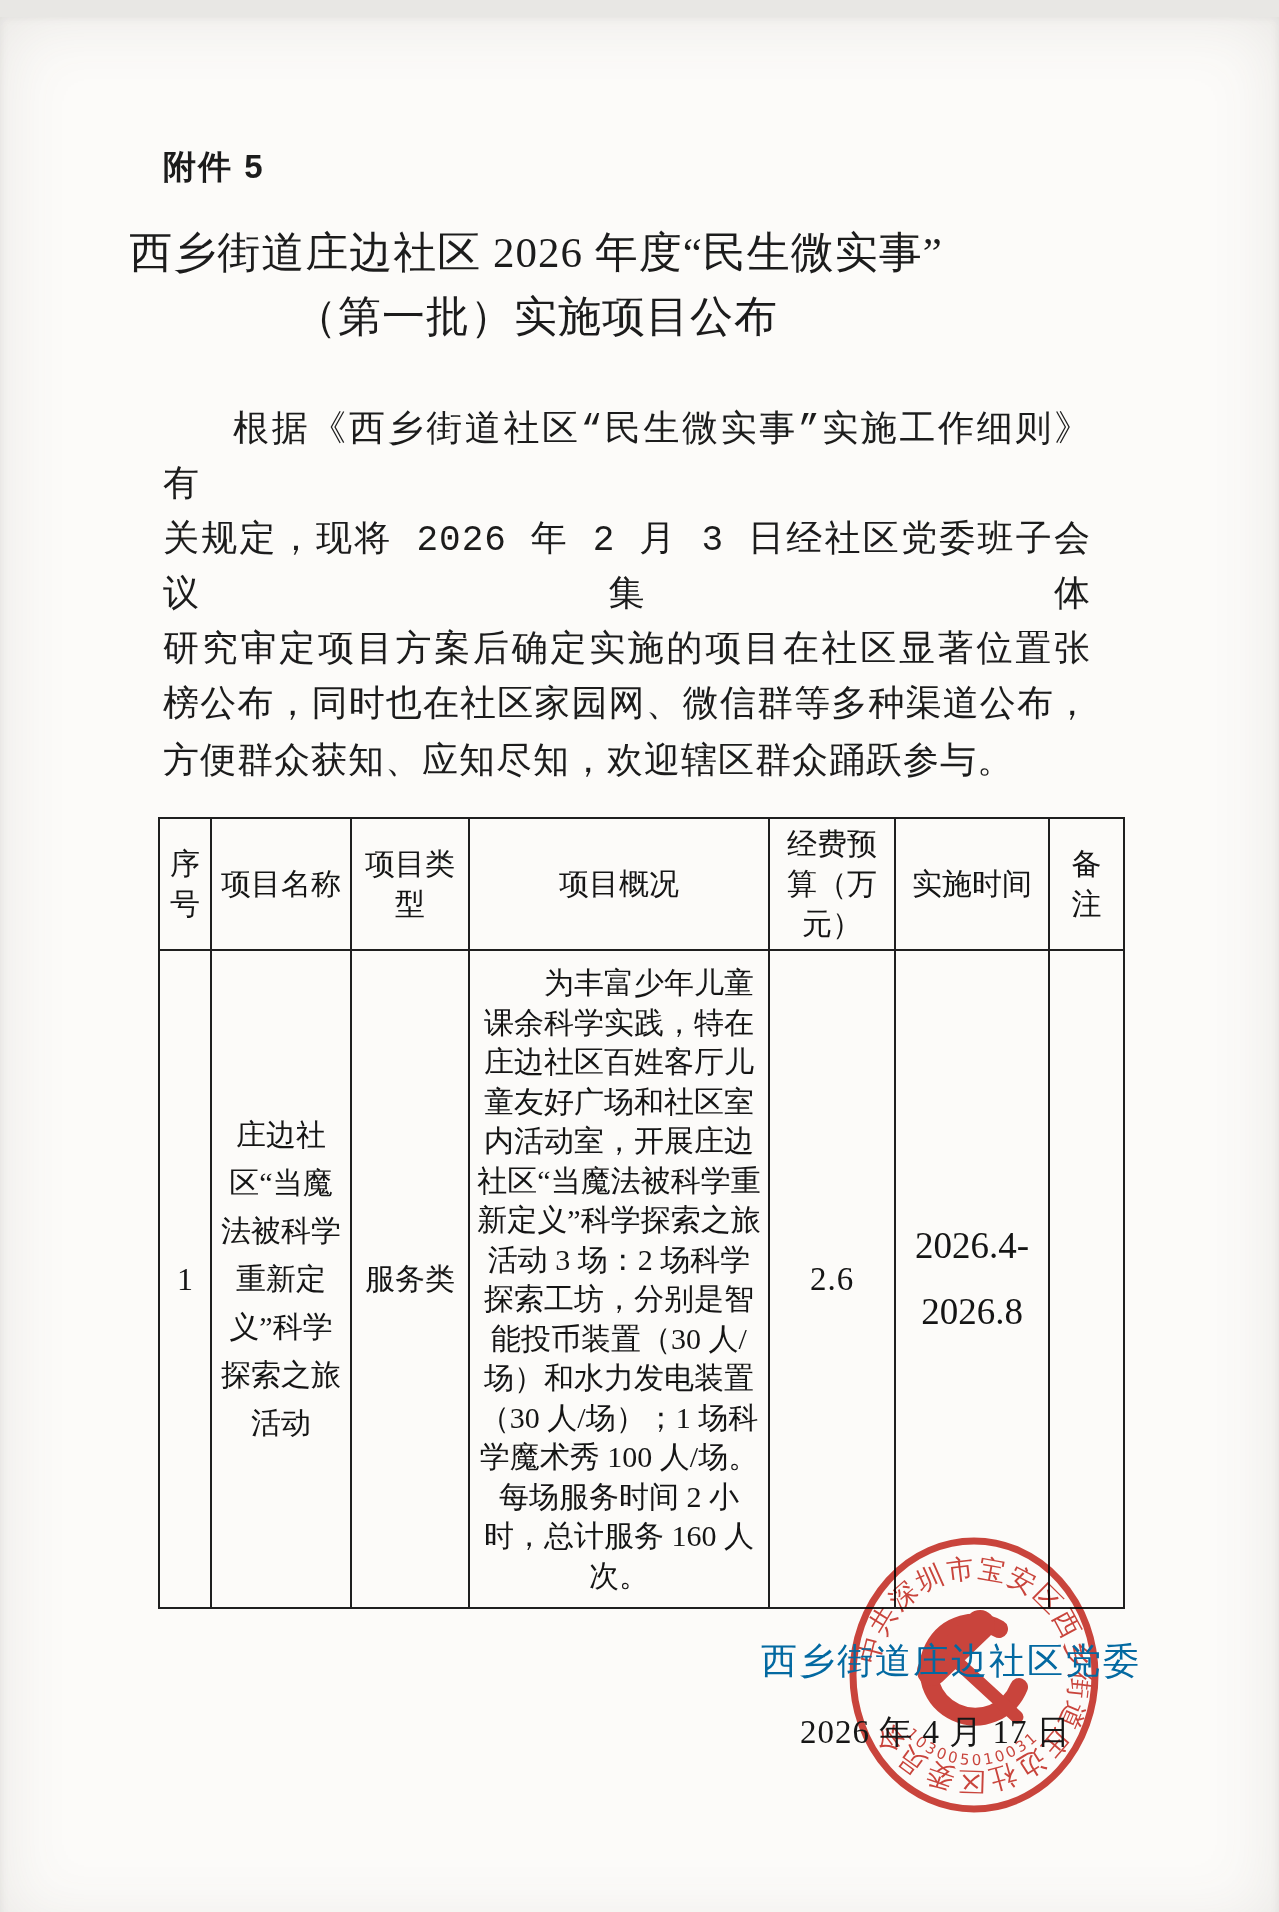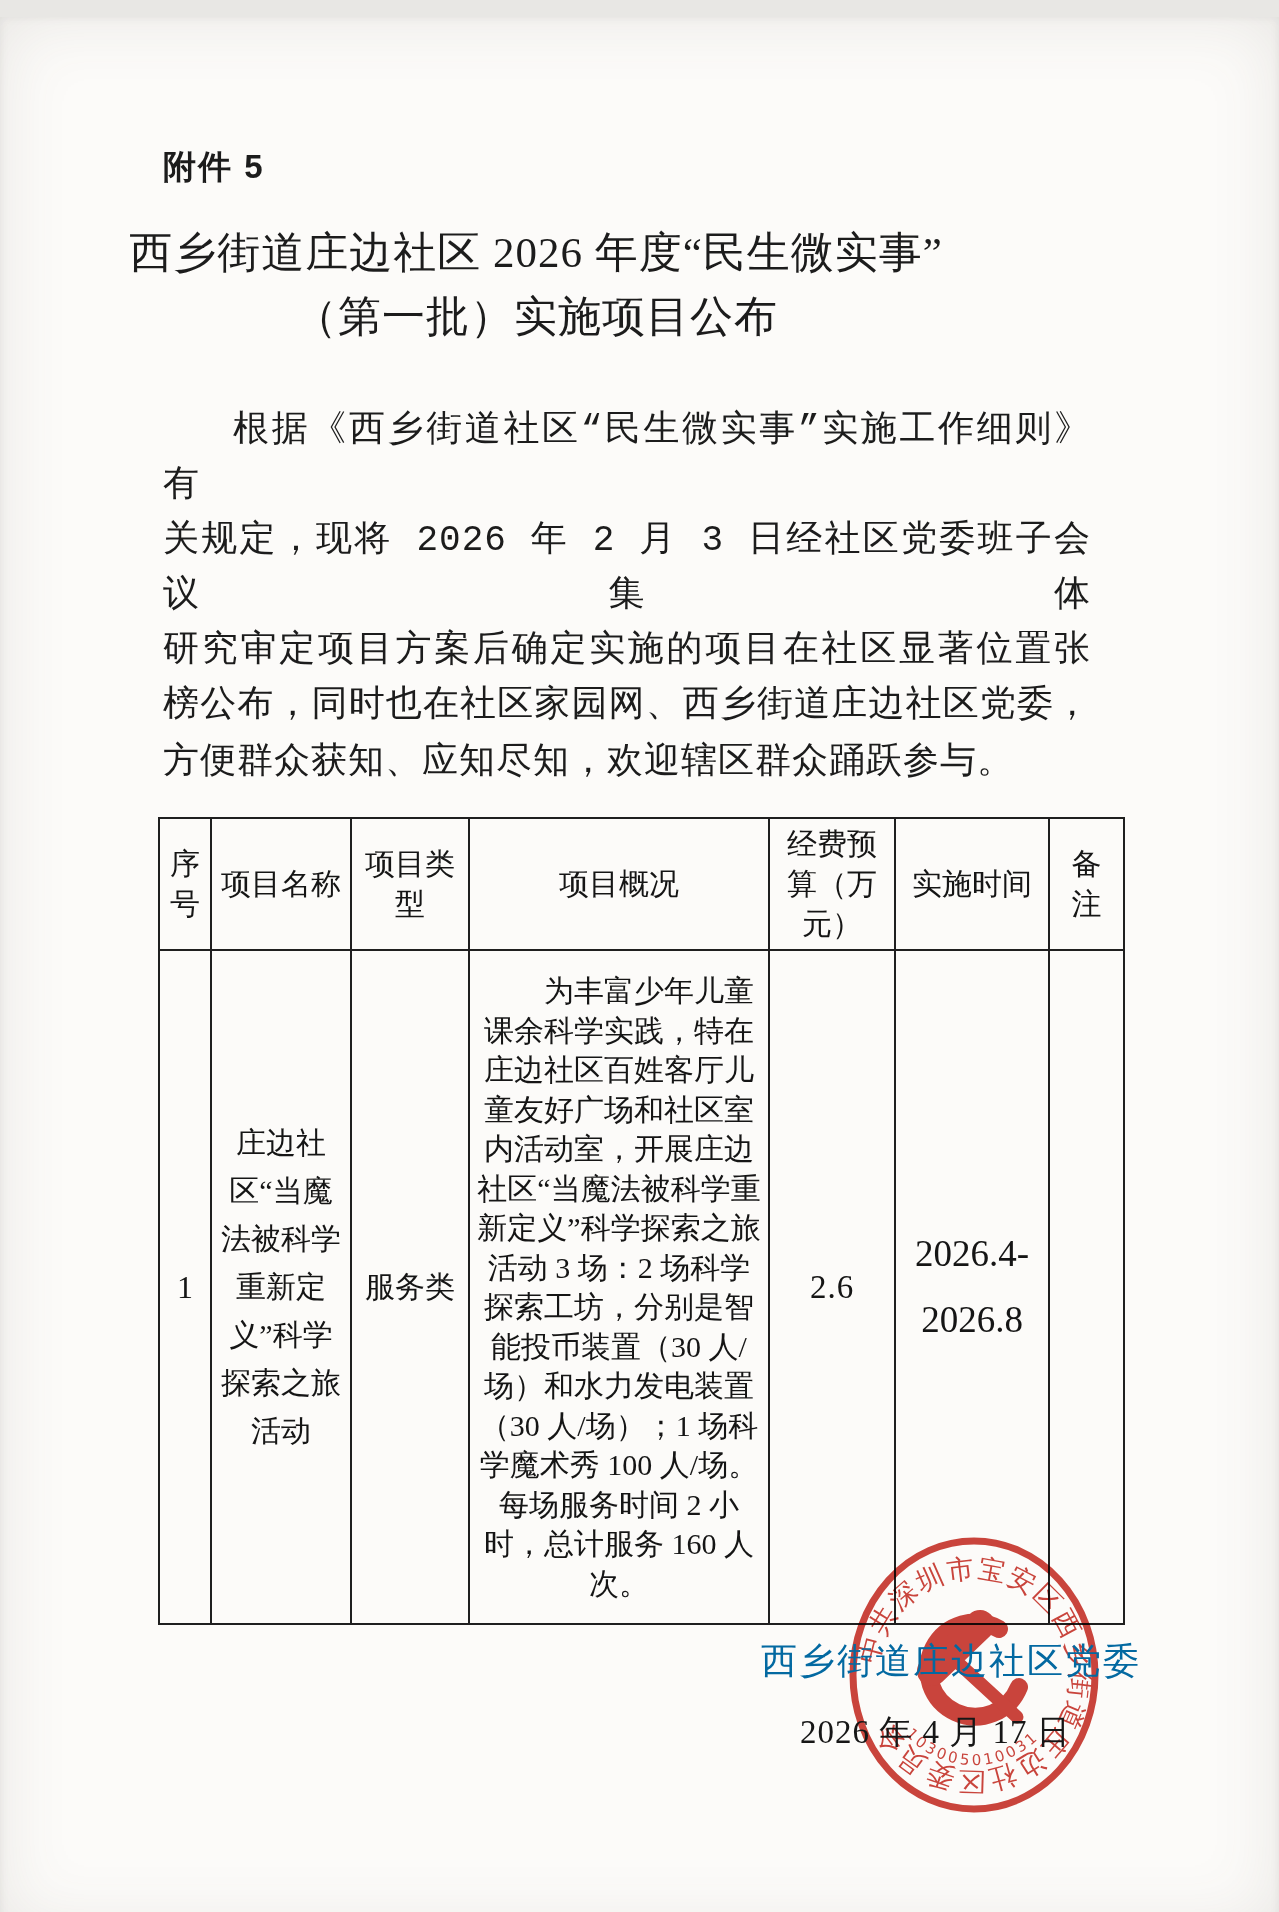--- a/index.html
+++ b/index.html
@@ -31,21 +31,21 @@
   .para .ln.just{white-space:normal;text-align:justify;text-align-last:justify;font-family:Liberation Mono, monospace;}
   .para .ln.first{text-indent:70px;}
   table.projects{
     position:absolute;left:158px;top:800px;
     width:965px;border-collapse:collapse;table-layout:fixed;
     font-size:30px;color:#151515;
   }
   table.projects td{
     border:2px solid #1f1f1f;
     vertical-align:middle;text-align:center;
-    padding:20px 6px;box-sizing:border-box;
+    padding:12px 6px;box-sizing:border-box;
   }
   tr.hdr td{height:132px;line-height:40px;padding:4px 8px;}
   tr.body-row td{height:578px;}
   td.c-name{text-align:justify;text-justify:inter-ideograph;line-height:48px;padding:10px 14px;}
   td.c-overview{
     text-align:justify;text-justify:inter-ideograph;
     line-height:39.5px;padding:14px 11px;text-indent:60px;
   }
   td.c-no{font-size:32px;}
   td.c-budget{font-size:33px;letter-spacing:1px;}
@@ -72,21 +72,21 @@
 
   <div class="doc-title">
     <div>西乡街道庄边社区 2026 年度“民生微实事”</div>
     <div>（第一批）实施项目公布</div>
   </div>
 
   <div class="para">
     <div class="ln just first">根据《西乡街道社区“民生微实事”实施工作细则》有</div>
     <div class="ln just">关规定，现将 2026 年 2 月 3 日经社区党委班子会议集体</div>
     <div class="ln just">研究审定项目方案后确定实施的项目在社区显著位置张</div>
-    <div class="ln just">榜公布，同时也在社区家园网、西乡街道庄边社区党委，</div>
+    <div class="ln just">榜公布，同时也在社区家园网、微信群等多种渠道公布，</div>
     <div class="ln">方便群众获知、应知尽知，欢迎辖区群众踊跃参与。</div>
   </div>
 
   <table class="projects">
     <colgroup>
       <col style="width:52px">
         <col style="width:140px">
         <col style="width:118px">
       <col style="width:300px">
         <col style="width:126px">

